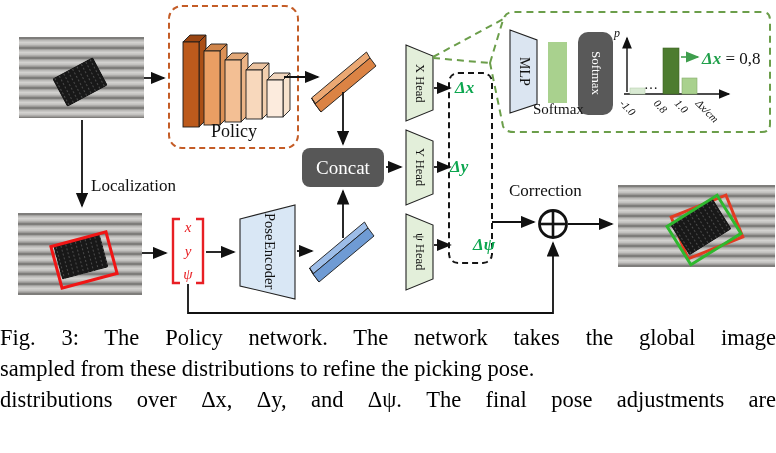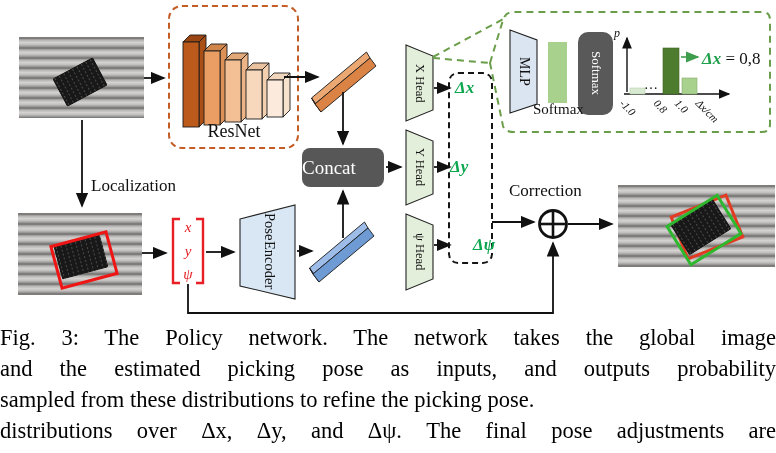--- a/index.html
+++ b/index.html
@@ -14,21 +14,21 @@
     background-image:radial-gradient(#4a4a4a 0.8px,transparent 1.1px);
     background-size:5px 4px;}
   .bbox{position:absolute;background:transparent;}
   
   .resnet-box{position:absolute;left:168px;top:5px;width:127px;height:140px;
     border:2.4px dashed #c45c26;border-radius:14px;}
   .delta-box{position:absolute;left:448px;top:72px;width:41px;height:188px;
     border:2px dashed #151515;border-radius:10px;}
   
   .concat{position:absolute;left:302px;top:148px;width:82px;height:39px;
-    background:#575757;border-radius:8px;display:flex;align-items:center;justify-content:flex-start;
+    background:#575757;border-radius:8px;display:flex;align-items:center;justify-content:center;
     color:#fff;font-size:19px;}
   .softmax{position:absolute;left:578px;top:32px;width:35px;height:83px;
     background:#595959;border-radius:10px;display:flex;align-items:center;justify-content:center;
     color:#fff;font-size:13px;}
   .logits-bar{position:absolute;left:548px;top:42px;width:19px;height:61px;background:#a9d18e;}
   
   .vtext{writing-mode:vertical-rl;text-orientation:mixed;}
   .lbl{position:absolute;color:#111;white-space:nowrap;}
   .center{display:flex;align-items:center;justify-content:center;}
   .headtxt{position:absolute;width:27px;display:flex;align-items:center;justify-content:center;
@@ -175,21 +175,21 @@
     <g>
       <line x1="627" y1="92" x2="627" y2="38" stroke="#111" stroke-width="1.4" marker-end="url(#ab)"></line>
       <line x1="624" y1="94" x2="729" y2="94" stroke="#111" stroke-width="1.4" marker-end="url(#ab)"></line>
       <rect x="630" width="15" stroke="#b9cfae" stroke-width="0.6" y="88" height="6" fill="#d9ead3"></rect>
       <rect x="663" width="16" stroke="#3c6124" stroke-width="0.6" y="48" height="46" fill="#4d7c2f"></rect>
       <rect x="682" width="15" stroke="#86ab6c" stroke-width="0.6" y="78" height="16" fill="#a9d18e"></rect>
       <line x1="681" y1="57" x2="698" y2="57" stroke="#3f9e4d" stroke-width="1.6" marker-end="url(#ag)"></line>
     </g>
   </svg>
 
-  <div class="lbl" style="left:198px;top:121px;width:72px;text-align:center;font-size:18px;">ResNet</div>
+  <div class="lbl" style="left:198px;top:121px;width:72px;text-align:center;font-size:18px;">Policy</div>
 
   <div class="lbl" style="left:91px;top:156px;font-size:17px;margin-top:20px;">Localization</div>
 
   <div class="redvec">
     <span>x</span>
     <span>y</span>
     <span>ψ</span>
   </div>
 
   <div class="abs vtext" style="left:246px;top:209px;width:46px;height:84px;display:flex;
@@ -218,18 +218,17 @@
   <div class="tick" style="left:660px;top:97px;">0.8</div>
   <div class="tick" style="left:681px;top:97px;">1.0</div>
   <div class="tick" style="left:702px;top:97px;">Δx/cm</div>
   <div class="annot">
     <span class="sym">Δx</span>
     <span class="val">= 0,8</span>
   </div>
 
   <div class="caption">
     <div class="capline">Fig. 3: The Policy network. The network takes the global image</div>
-    <div class="capline">and the estimated picking pose as inputs, and outputs probability</div>
     <div class="capline last">sampled from these distributions to refine the picking pose.</div>
     <div class="capline">distributions over Δx, Δy, and Δψ. The final pose adjustments are</div>
   </div>
 
 </div>
 
 </body></html>

